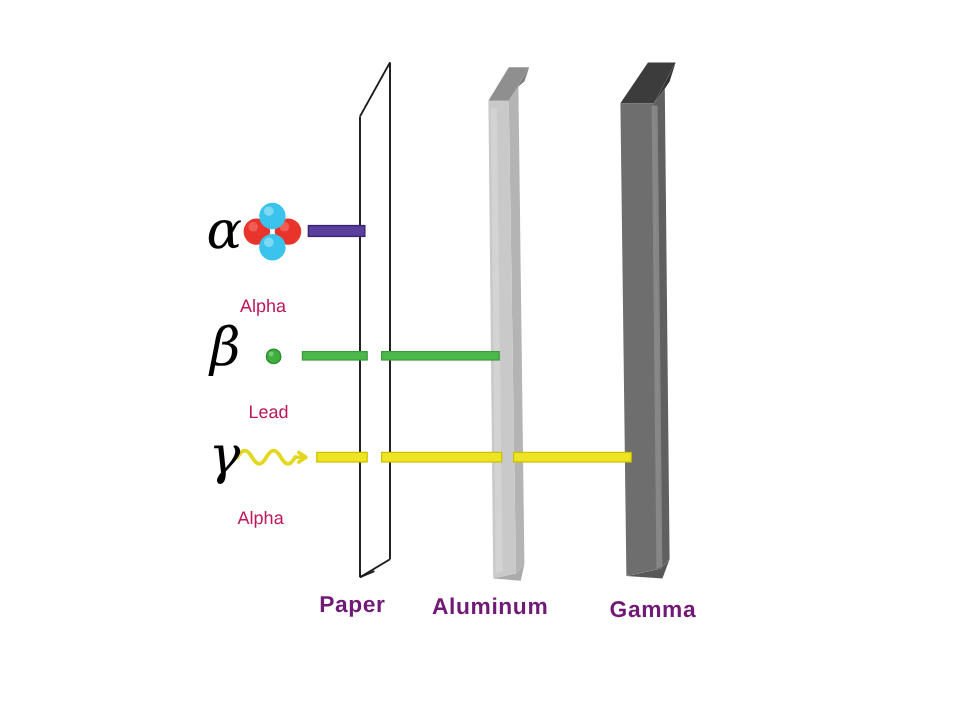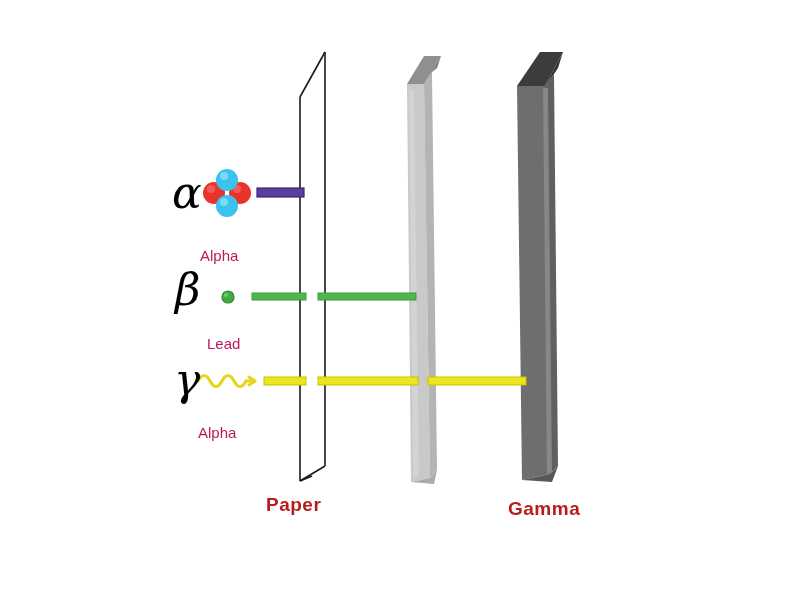--- a/index.html
+++ b/index.html
@@ -51,21 +51,21 @@
   #alpha-caption { left: 200px; top: 223px; }
   #beta-caption  { left: 207px; top: 311px; }
   #gamma-caption { left: 198px; top: 400px; }
 
   
   .barrier-label {
     position: absolute;
     font-family: "Liberation Sans", sans-serif;
     font-size: 19px;
     font-weight: bold;
-    color: #b91c1c;
+    color: #701a75;
     white-space: nowrap;
     letter-spacing: 0.5px;
   }
   #paper-label    { left: 266px; top: 494px; }
   #aluminum-label { left: 360px; top: 496px; }
   #lead-label     { left: 508px; top: 498px; }
 </style>
 </head>
 <body>
 
@@ -165,15 +165,16 @@
 
   <div class="greek-symbol" id="alpha-symbol">α</div>
   <div class="greek-symbol" id="beta-symbol">β</div>
   <div class="greek-symbol" id="gamma-symbol">γ</div>
 
   <div class="particle-caption" id="alpha-caption">Alpha</div>
   <div class="particle-caption" id="beta-caption">Lead</div>
   <div class="particle-caption" id="gamma-caption">Alpha</div>
 
   <div class="barrier-label" id="paper-label">Paper</div>
+  <div class="barrier-label" id="aluminum-label">Aluminum</div>
   <div class="barrier-label" id="lead-label">Gamma</div>
 
 </div>
 
 </body></html>

